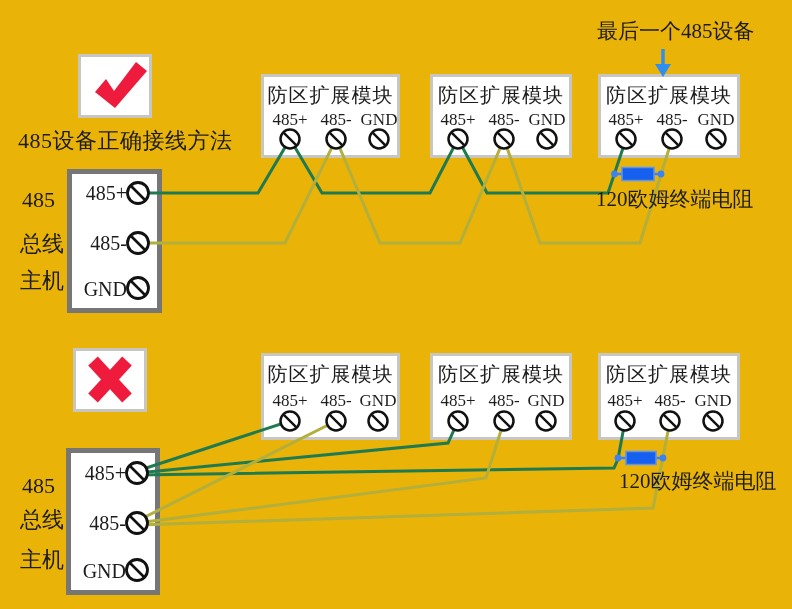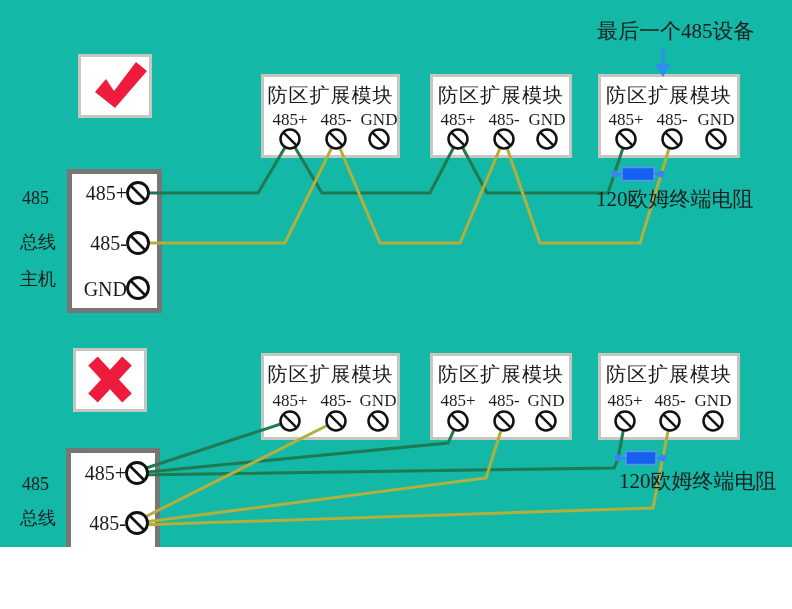--- a/index.html
+++ b/index.html
@@ -1,17 +1,17 @@
 <!DOCTYPE html>
 <html style="--wire-positive: #1f7a50; --wire-negative: #b2af3c; --resistor-blue: #1560ee; --resistor-edge: #5b93f6; --resistor-dot: #3b82f4; --arrow-blue: #2f8ef2; --mark-red: #ee1b3c; --module-border: #c7c6c0; --host-border: #767676; --text-color: #1c1c1c;"><head>
 <meta charset="utf-8">
 <style>
   html,body{margin:0;padding:0;background:#ffffff;}
   #stage{
-    position:relative;width:792px;height:547px;background:#14b8a6;overflow:hidden;
+    position:relative;width:792px;height:609px;background:#eab308;overflow:hidden;
     font-family:"Liberation Serif", serif;color:var(--text-color,#1c1c1c);
   }
   .module-box{
     position:absolute;width:142px;height:84px;border:3px solid var(--module-border,#c7c6c0);
     background:#ffffff;box-sizing:border-box;
   }
   .host-box{
     position:absolute;border:5px solid var(--host-border,#767676);
     background:#ffffff;box-sizing:border-box;
   }
@@ -24,21 +24,21 @@
     text-align:center;line-height:1;
   }
   .term-label{
     position:absolute;width:54px;margin-left:-27px;text-align:center;
     font-size:17px;line-height:1;white-space:nowrap;
   }
   .host-term{
     position:absolute;width:52px;text-align:right;font-size:20px;line-height:1;white-space:nowrap;
   }
   .col-label{
-    position:absolute;font-size:18px;line-height:1;white-space:nowrap;text-align:center;
+    position:absolute;font-size:22px;line-height:1;white-space:nowrap;text-align:center;
   }
   .method-label{
     position:absolute;font-size:22px;letter-spacing:0.5px;line-height:1;white-space:nowrap;
   }
   .res-label{
     position:absolute;font-size:21px;line-height:1;white-space:nowrap;
   }
   .last-label{
     position:absolute;font-size:21px;line-height:1;white-space:nowrap;
   }
@@ -162,20 +162,21 @@
       <polygon class="mark-red-fill" points="95,92 106,79 114,91 136,62 147,71 115,108"></polygon>
     </g>
 
     <g>
       <line class="mark-red-line" x1="93" y1="361" x2="127" y2="398"></line>
       <line class="mark-red-line" x1="127" y1="361" x2="93" y2="398"></line>
     </g>
   </svg>
 
   <div class="txt last-label" style="left:597px;top:21px;">最后一个485设备</div>
+  <div class="txt method-label" style="left:18px;top:130px;">485设备正确接线方法</div>
 
   <div class="txt col-label" style="left:22px;top:189px;">485</div>
   <div class="txt col-label" style="left:20px;top:233px;">总线</div>
   <div class="txt col-label" style="left:20px;top:270px;">主机</div>
 
   <div class="txt host-term" style="left:75px;top:183px;">485+</div>
   <div class="txt host-term" style="left:75px;top:233px;">485-</div>
   <div class="txt host-term" style="left:75px;top:279px;">GND</div>
 
   <div class="txt module-title" style="left:264px;top:85px;width:133px;">防区扩展模块</div>

